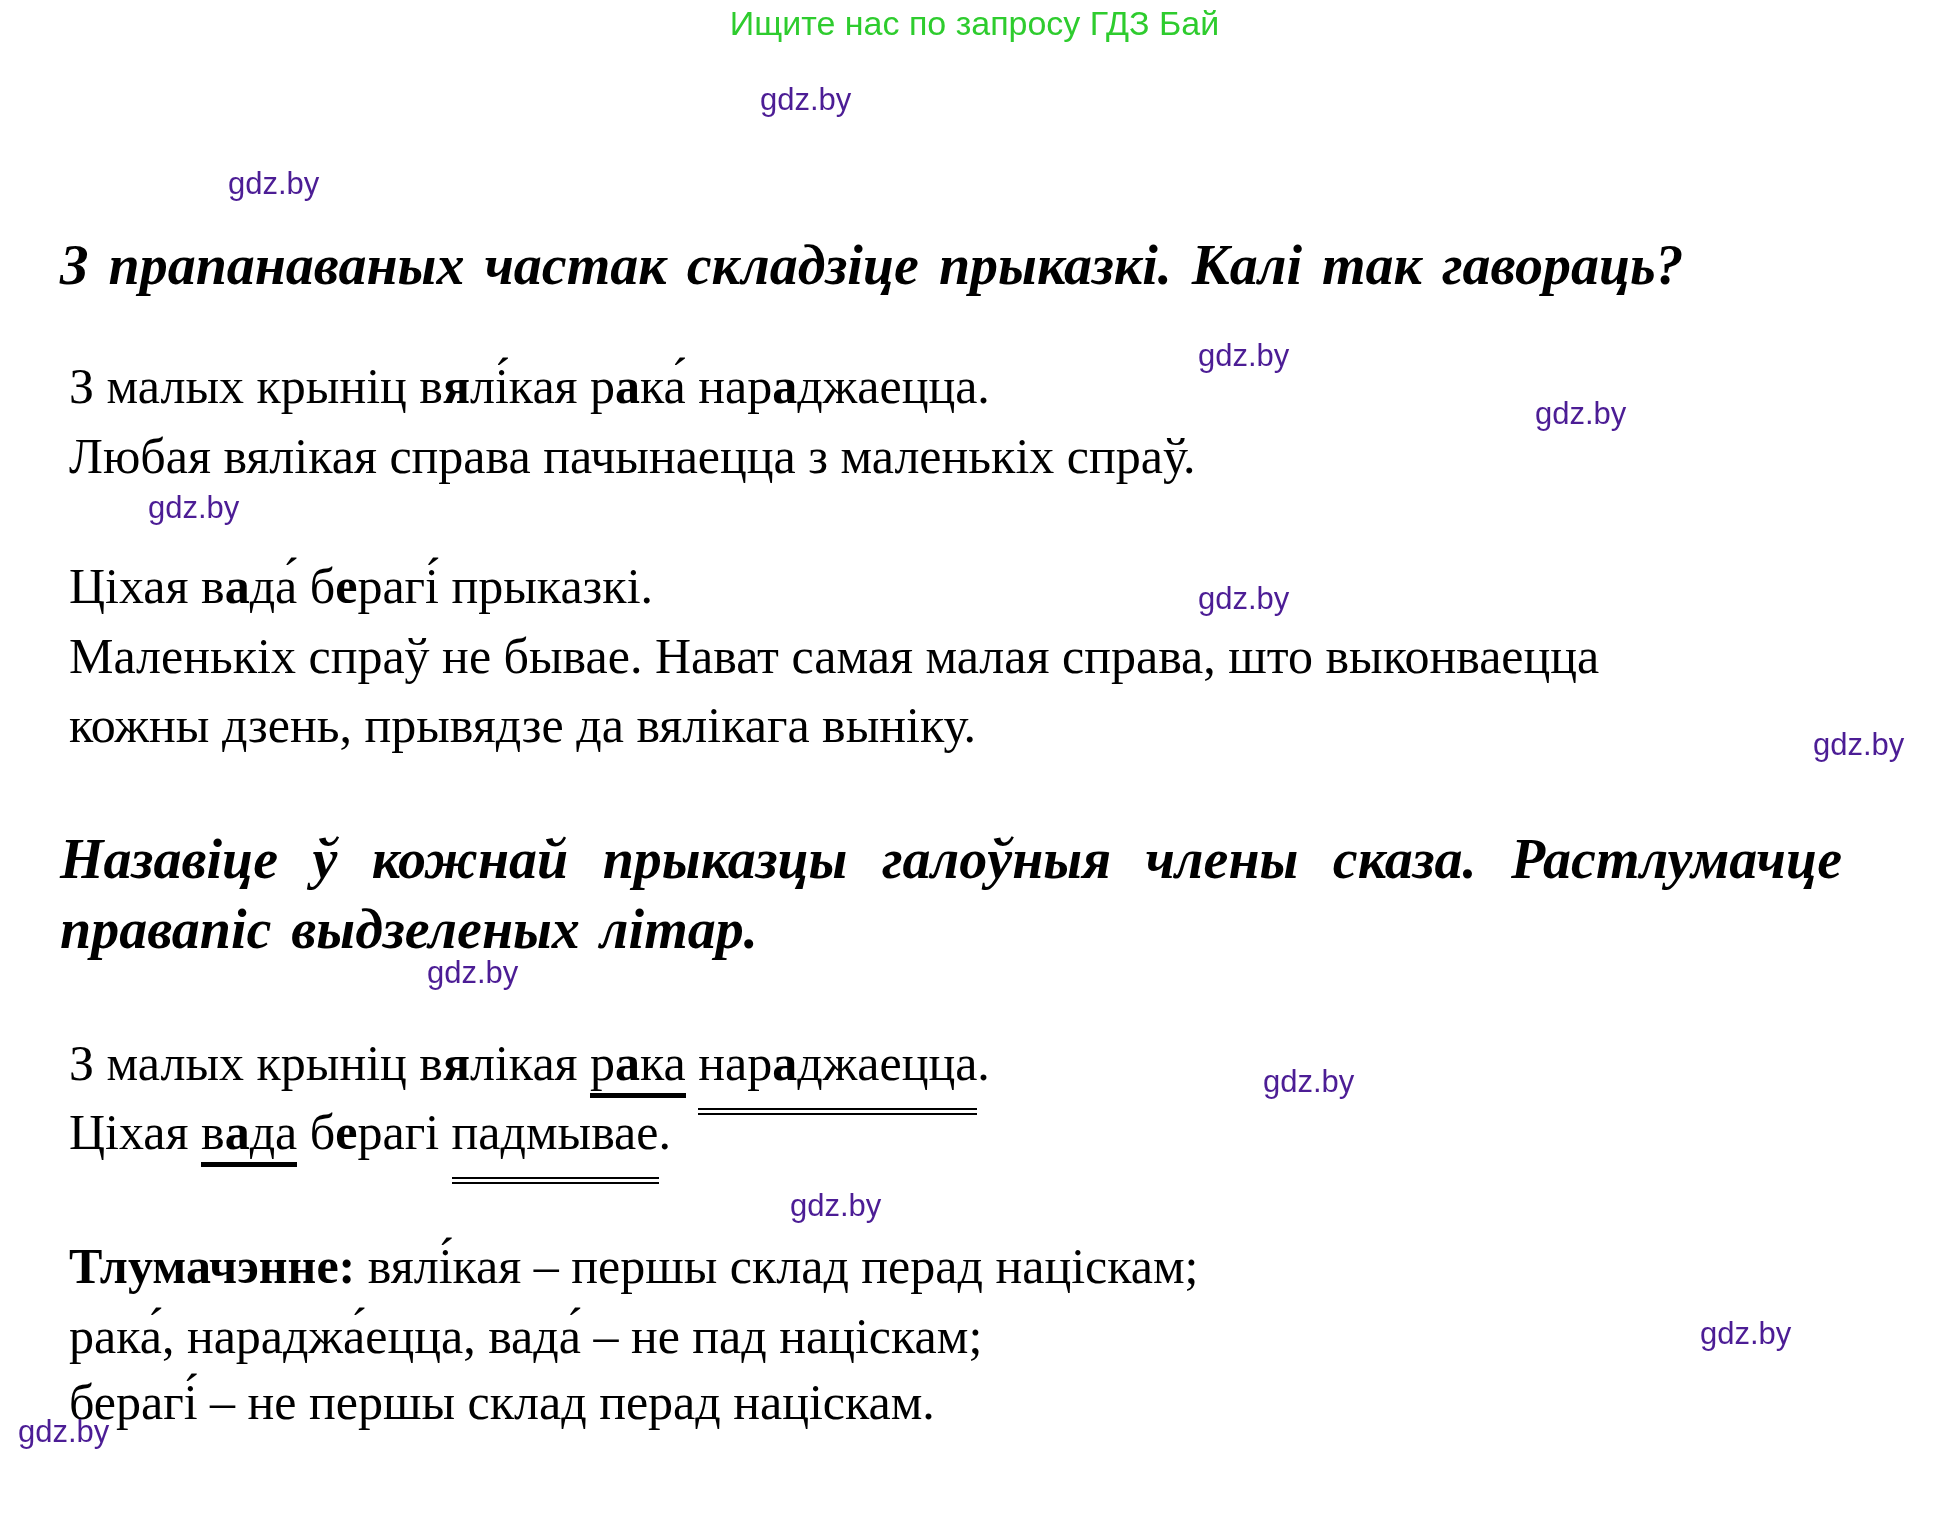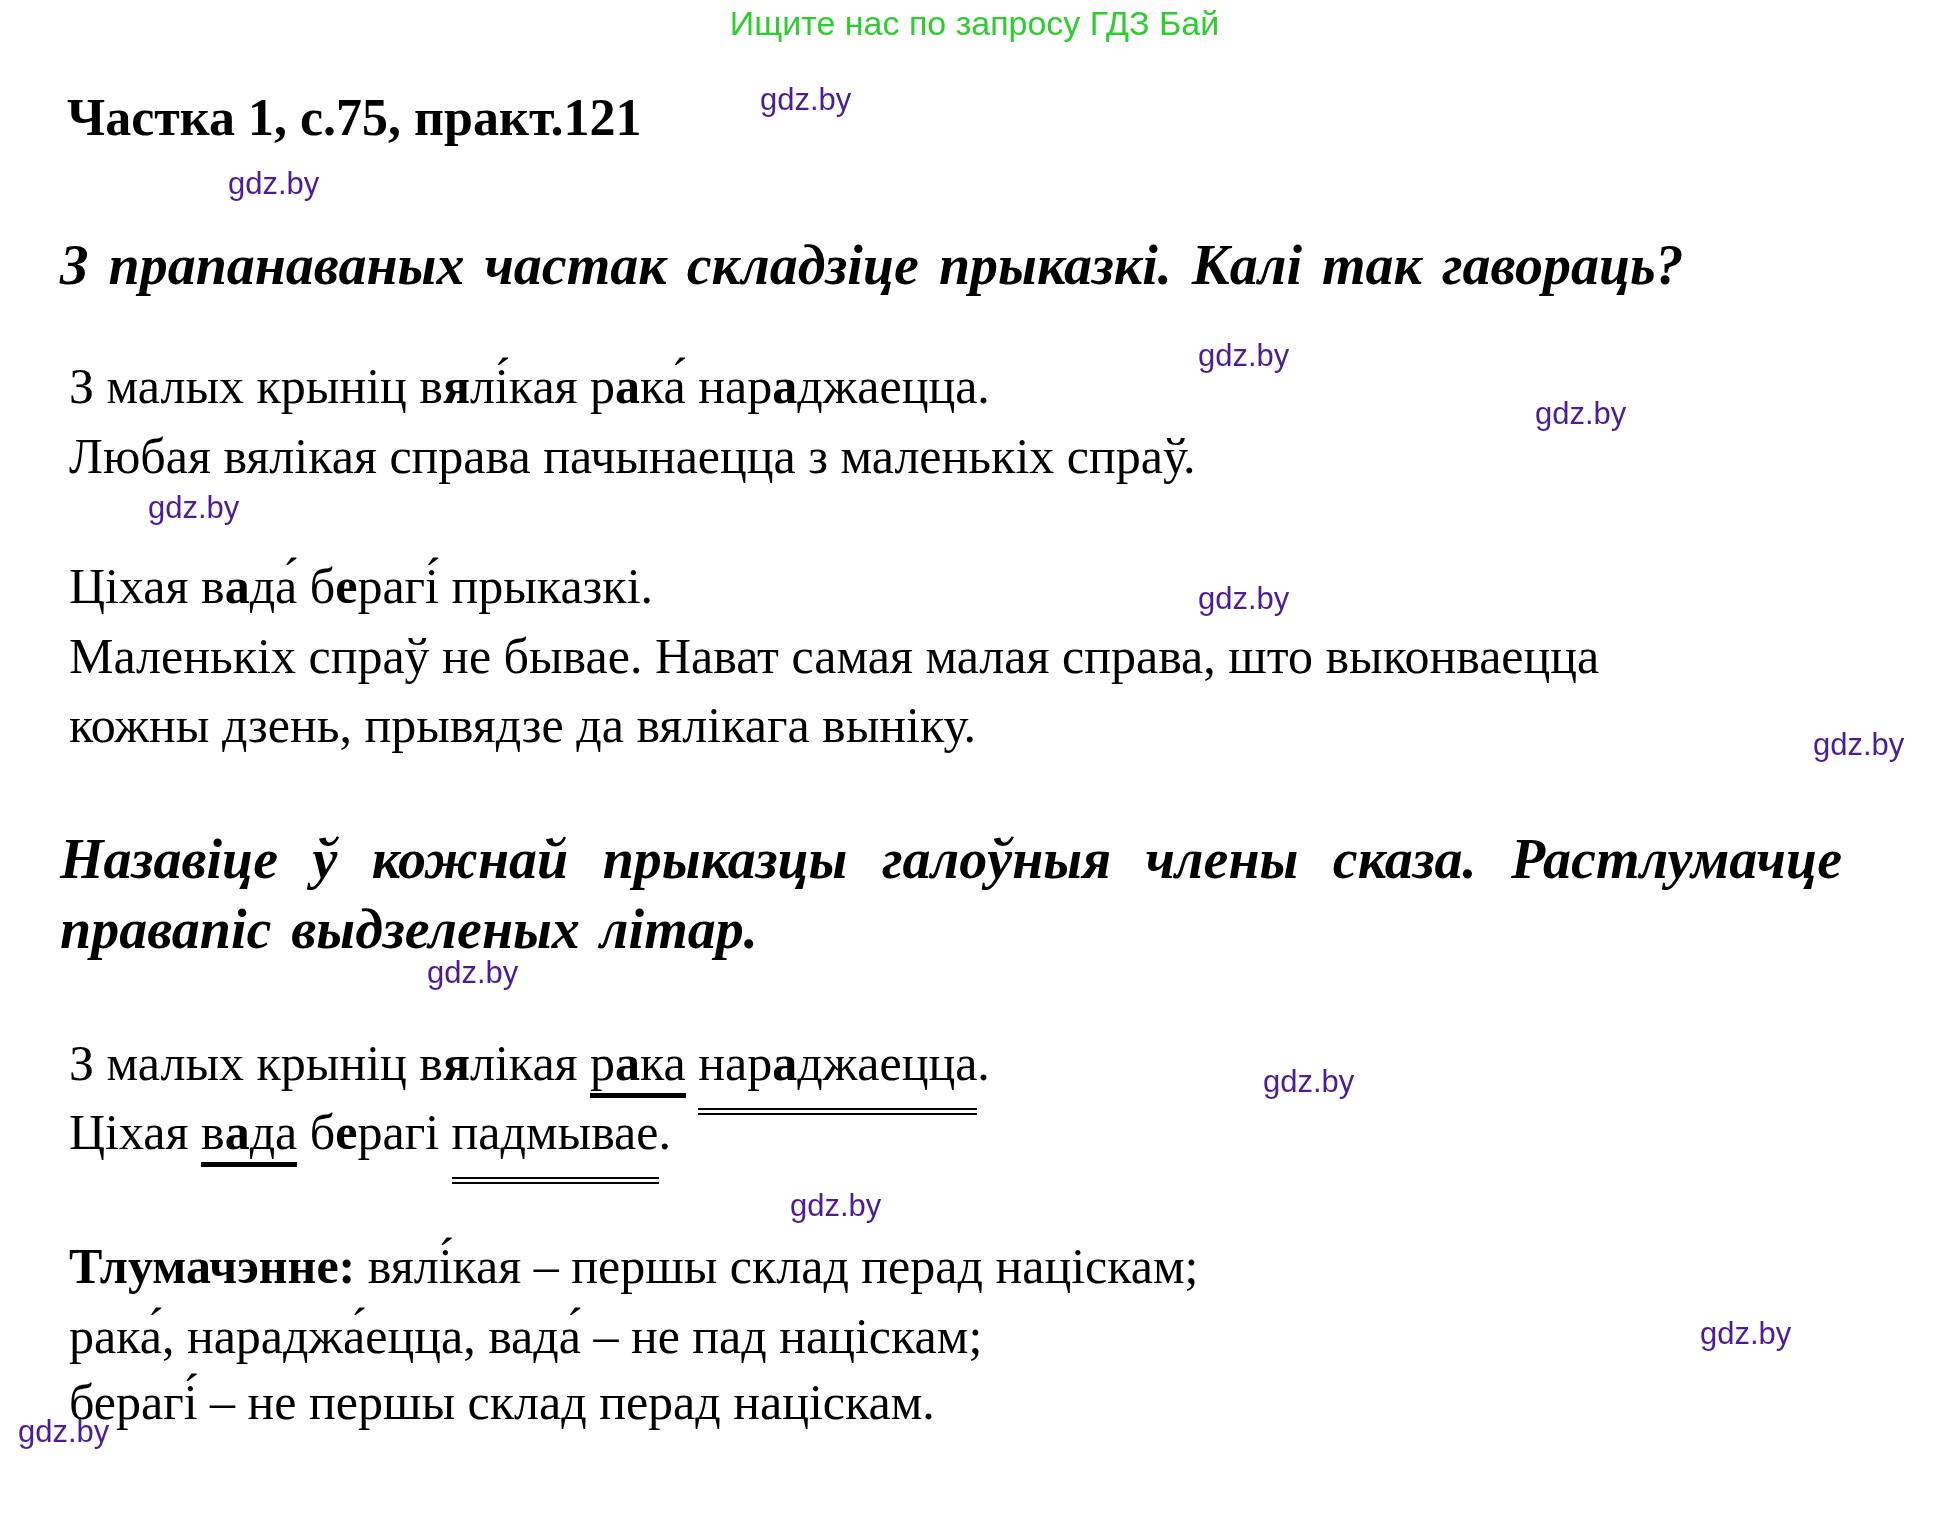--- a/index.html
+++ b/index.html
@@ -41,21 +41,20 @@
     text-align:center;
     font-family:"Liberation Sans", sans-serif;
     font-size:23px; font-weight:500; white-space:pre;
   }
 </style>
 </head>
 <body>
 
 <div class="page">
   <div class="banner" style="color: rgb(46, 204, 46);">Ищите нас по запросу ГДЗ Бай</div>
-  <div class="title">Частка 1, с.75, практ.121</div>
   <div id="doc">
       <div class="line italic" style="left: 60px; top: 234px;"><span>З прапанаваных частак складзіце прыказкі. Калі так гавораць?</span></div>
       <div class="line body" style="left: 69px; top: 358px;"><span>З малых крыніц в</span><span class="b">я</span><span>лі́кая р</span><span class="b">а</span><span>ка́ нар</span><span class="b">а</span><span>джаецца.</span></div>
       <div class="line body" style="left: 69px; top: 428px;"><span>Любая вялікая справа пачынаецца з маленькіх спраў.</span></div>
       <div class="line body" style="left: 69px; top: 558px;"><span>Ціхая в</span><span class="b">а</span><span>да́ б</span><span class="b">е</span><span>рагі́ прыказкі.</span></div>
       <div class="line body" style="left: 69px; top: 628px;"><span>Маленькіх спраў не бывае. Нават самая малая справа, што выконваецца</span></div>
       <div class="line body" style="left: 69px; top: 697px;"><span>кожны дзень, прывядзе да вялікага выніку.</span></div>
       <div class="line italic justify" style="left: 60px; top: 828px; width: 1782px;"><span>Назавіце ў кожнай прыказцы галоўныя члены сказа. Растлумачце</span></div>
       <div class="line italic" style="left: 60px; top: 898px;"><span>правапіс выдзеленых літар.</span></div>
       <div class="line body" style="left: 69px; top: 1035px;"><span>З малых крыніц в</span><span class="b">я</span><span>лікая </span><span class="u1">р</span><span class="b u1">а</span><span class="u1">ка</span><span> </span><span class="u2">нар</span><span class="b u2">а</span><span class="u2">джаецца</span><span>.</span></div>

